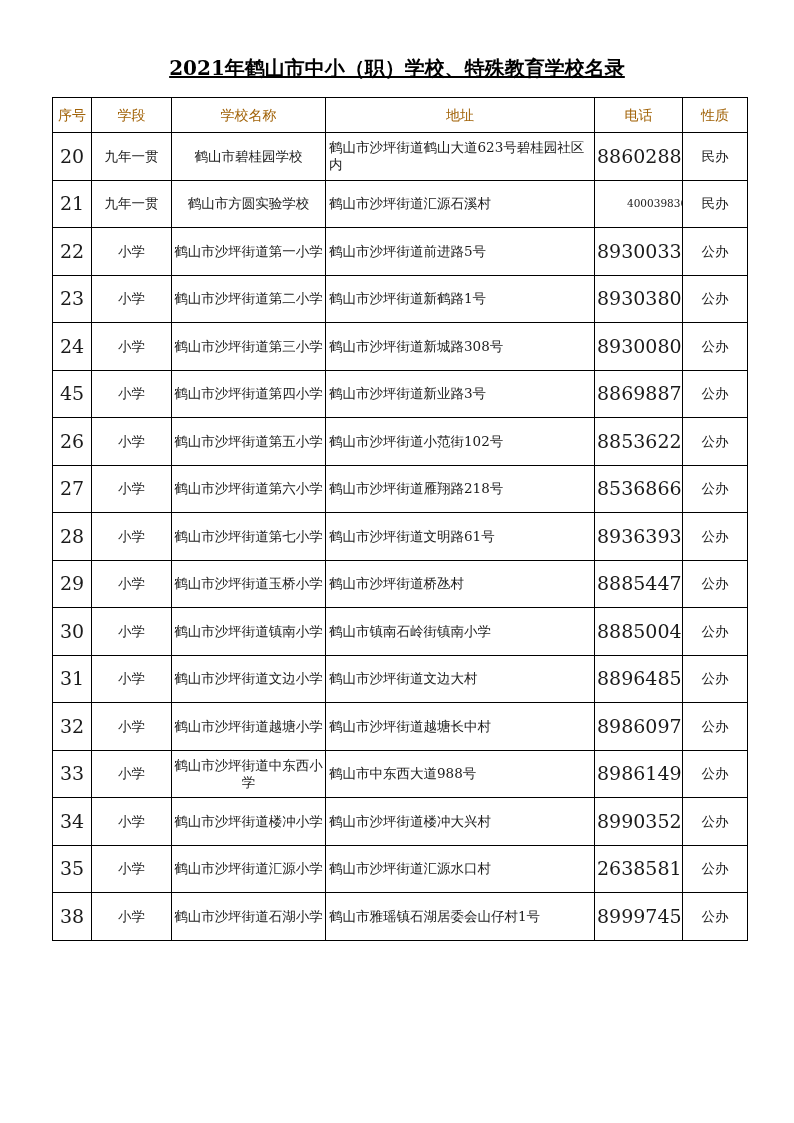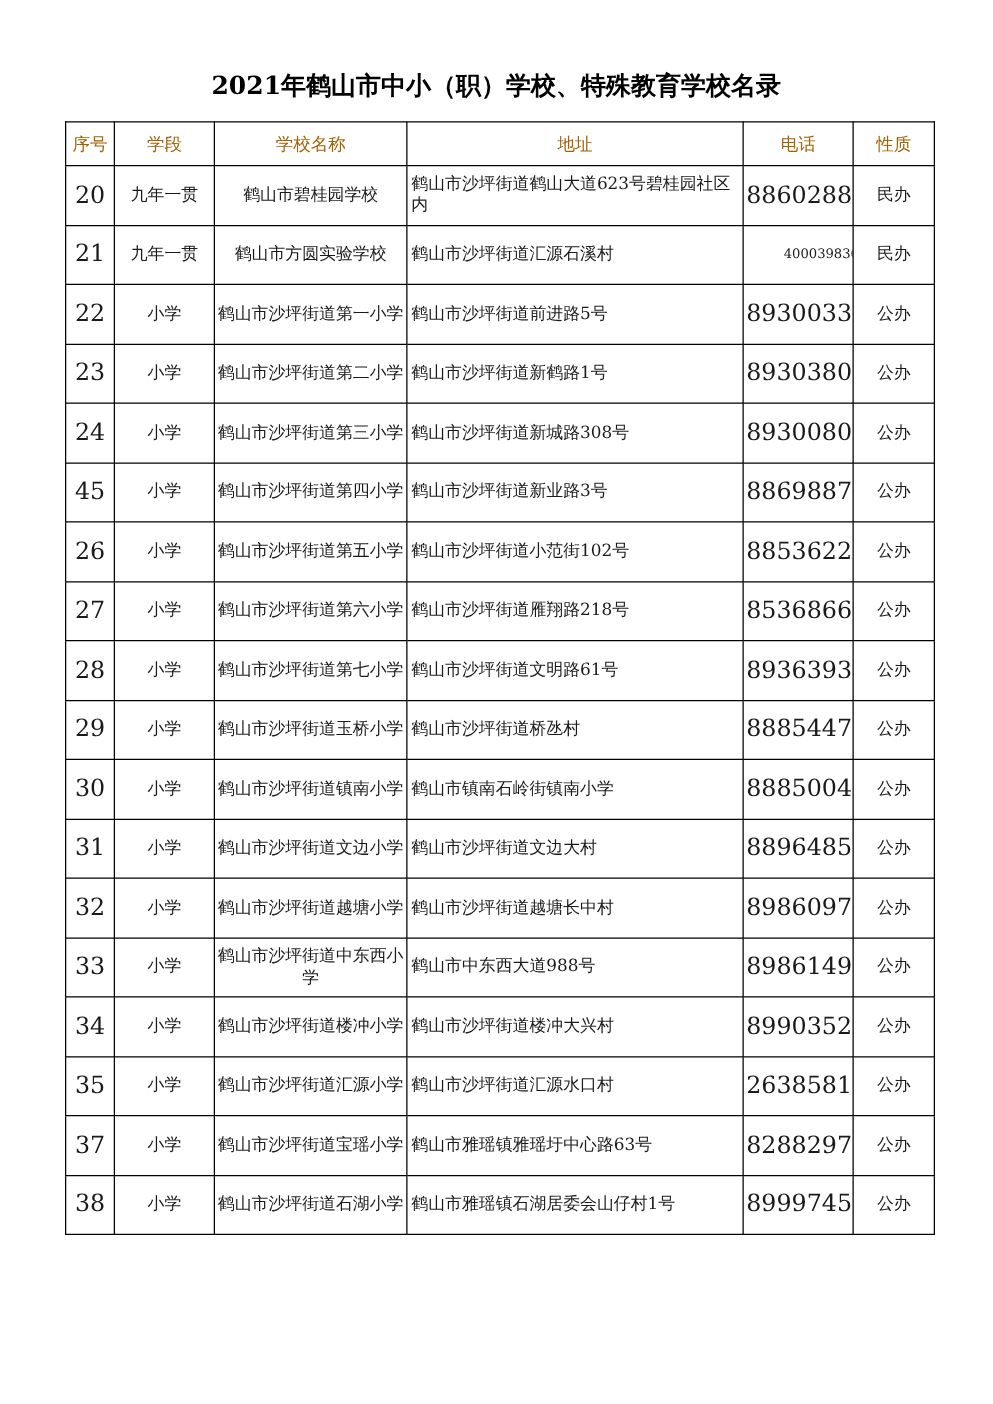--- a/index.html
+++ b/index.html
@@ -1,21 +1,21 @@
 <!DOCTYPE html>
 <html><head>
   <meta charset="utf-8">
   <style>
     html, body { margin: 0; padding: 0; background: #ffffff; }
     body { width: 794px; height: 1123px; position: relative; overflow: hidden;
            font-family: "DejaVu Serif", "Liberation Serif", serif; color: #1a1a1a; }
     .page-title {
       position: absolute; left: 0; top: 56px; width: 794px; text-align: center;
       font-family: "DejaVu Serif", "Liberation Serif", serif;
-      font-size: 20px; font-weight: bold; color: #000; letter-spacing: 0px; line-height: 24px;
+      font-size: 20px; font-weight: bold; color: #000; letter-spacing: 0px; line-height: 24px; text-decoration: underline;
     }
     table.roster {
       position: absolute; left: 52px; top: 97px; width: 695px;
       border-collapse: collapse; table-layout: fixed;
     }
     table.roster th, table.roster td {
       border: 1.4px solid #000; padding: 0 2px; vertical-align: middle;
       font-size: 13.5px; line-height: 17px; overflow: hidden;
     }
     table.roster th {
@@ -176,28 +176,20 @@
     </tr>
     <tr>
       <td class="num">35</td>
       <td>小学</td>
       <td>鹤山市沙坪街道汇源小学</td>
       <td class="addr">鹤山市沙坪街道汇源水口村</td>
       <td class="phone">2638581</td>
       <td>公办</td>
     </tr>
     <tr>
-      <td class="num">37</td>
-      <td>小学</td>
-      <td>鹤山市沙坪街道宝瑶小学</td>
-      <td class="addr">鹤山市雅瑶镇雅瑶圩中心路63号</td>
-      <td class="phone">8288297</td>
-      <td>公办</td>
-    </tr>
-    <tr>
       <td class="num">38</td>
       <td>小学</td>
       <td>鹤山市沙坪街道石湖小学</td>
       <td class="addr">鹤山市雅瑶镇石湖居委会山仔村1号</td>
       <td class="phone">8999745</td>
       <td>公办</td>
     </tr>
   </tbody>
 </table>
 

